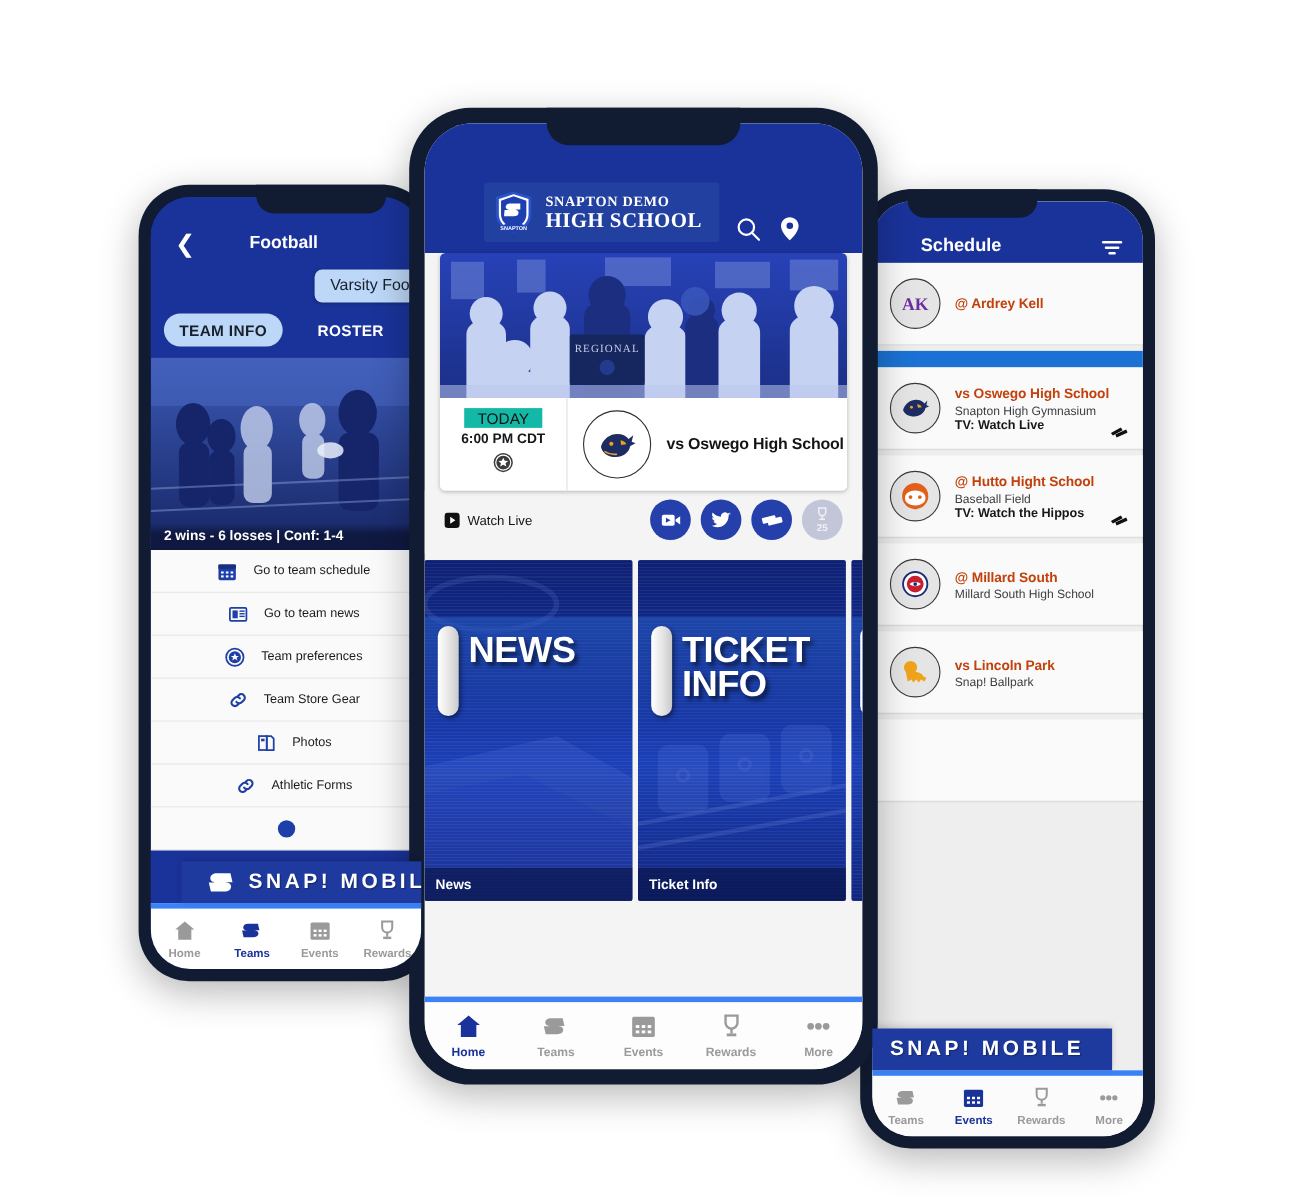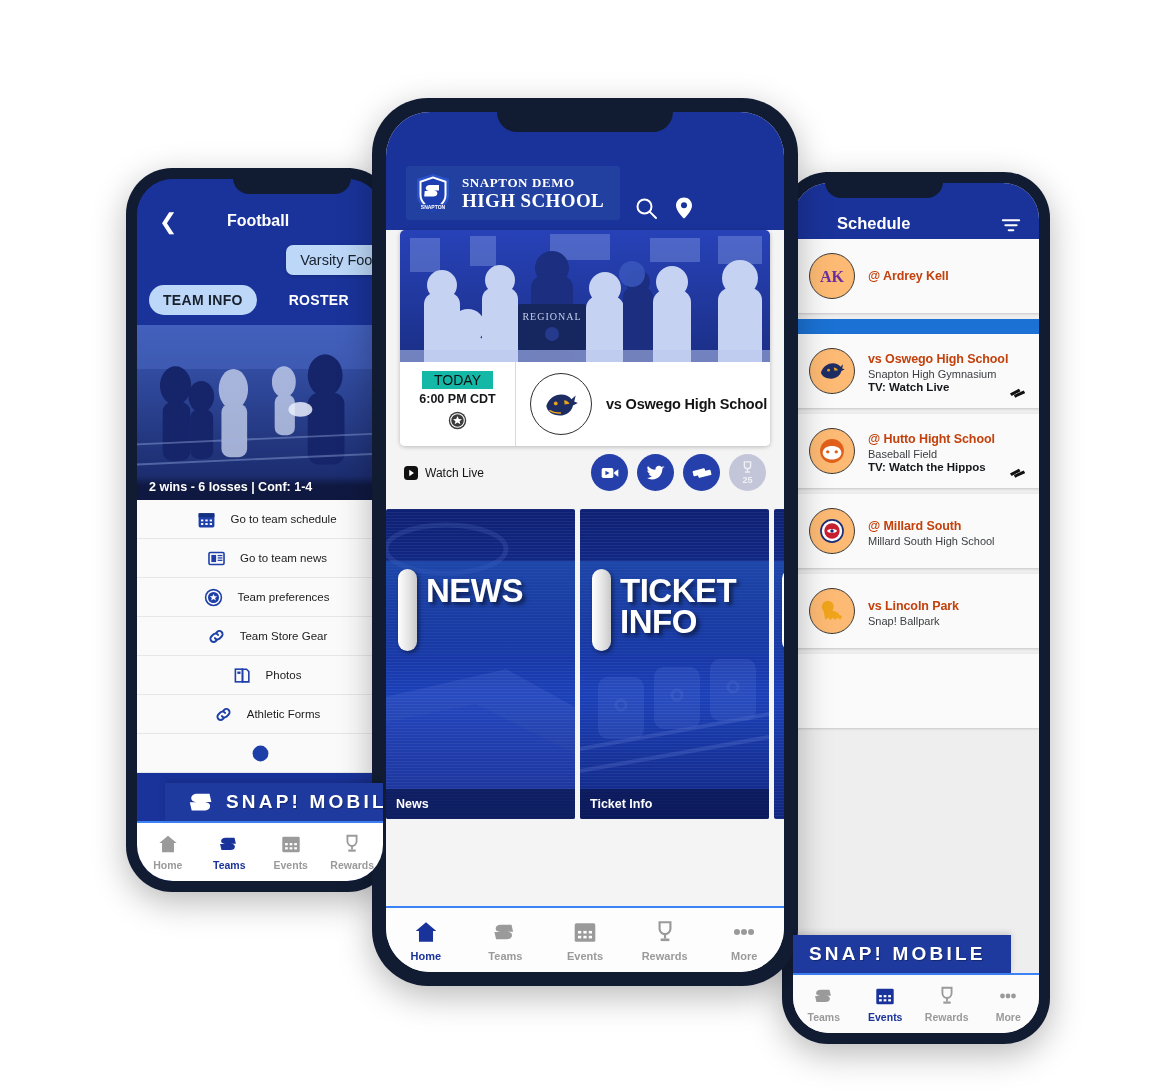--- a/index.html
+++ b/index.html
@@ -42,21 +42,21 @@
   #phone-right .notch { width: 118px; height: 26px; left: 38%; }
   #phone-center { left: 372px; top: 98px; width: 426px; height: 888px; border-radius: 56px; }
   #phone-center .screen { inset: 14px; border-radius: 44px; }
   #phone-center .notch { width: 176px; height: 34px; border-bottom-left-radius: 20px; border-bottom-right-radius: 20px; }
   .bottom-nav {
     position: absolute; left: 0; right: 0; bottom: 0;
     height: 60px;
     background: #fbfbfb;
     display: flex;
     z-index: 25;
-    border-top: 2px solid #3b82f6;
+    border-top: 5px solid #3b82f6;
   }
   .nav-item {
     flex: 1;
     display: flex; flex-direction: column;
     align-items: center; justify-content: center;
     gap: 4px;
     color: #9a9a9a;
     font-size: 10.5px;
     font-weight: 700;
   }
@@ -134,39 +134,39 @@
   .sched-card {
     background: #fafafa; margin: 0 0 6px 0;
     display: flex; align-items: center; gap: 13px;
     padding: 14px 12px 14px 16px;
     position: relative;
     box-shadow: 0 1px 2px rgba(0,0,0,.16);
     min-height: 74px;
   }
   .sched-logo {
     width: 46px; height: 46px; border-radius: 50%;
-    background: #fdba74; border: 1px solid #3a3a3a;
+    background: #e5e5e5; border: 1px solid #3a3a3a;
     flex: 0 0 auto; display: flex; align-items: center; justify-content: center;
     overflow: hidden;
   }
   .sched-logo svg { width: 34px; height: 34px; display: block; }
   .sched-txt { flex: 1; min-width: 0; }
   .sched-opp { font-size: 12.5px; font-weight: 800; color: #c2410c; letter-spacing: -.1px;}
   .sched-ven { font-size: 11px; color: #3b3d41; margin-top: 1px; }
   .sched-tv  { font-size: 11.5px; font-weight: 800; color: #15171a; margin-top: 1px; }
   .sched-ticket { position: absolute; right: 14px; bottom: 8px; width: 16px; height: 12px; }
   .sched-ticket svg { width: 100%; height: 100%; display: block; }
   .sched-divider { height: 15px; background: #1b72d4; }
   #phone-right .snap-banner { left: -44px; right: 28px; padding-left: 60px; }
 
   
   #phone-center .screen { background: #f4f4f4; }
   .c-topbar {
     height: 118px; background: #1a339a;
-    display: flex; align-items: flex-end; 
+    display: flex; align-items: flex-end; justify-content: center;
     gap: 14px; padding: 0 20px 10px 20px;
   }
   .c-schoolpill {
     background: #21409f; border-radius: 3px;
     display: flex; align-items: center; gap: 11px;
     padding: 7px 16px 7px 9px;
   }
   .c-shield { width: 36px; height: 40px; flex: 0 0 auto; }
   .c-shield svg { width: 100%; height: 100%; display: block; }
   .c-schoolname { color: #fff; line-height: 1.0; }

